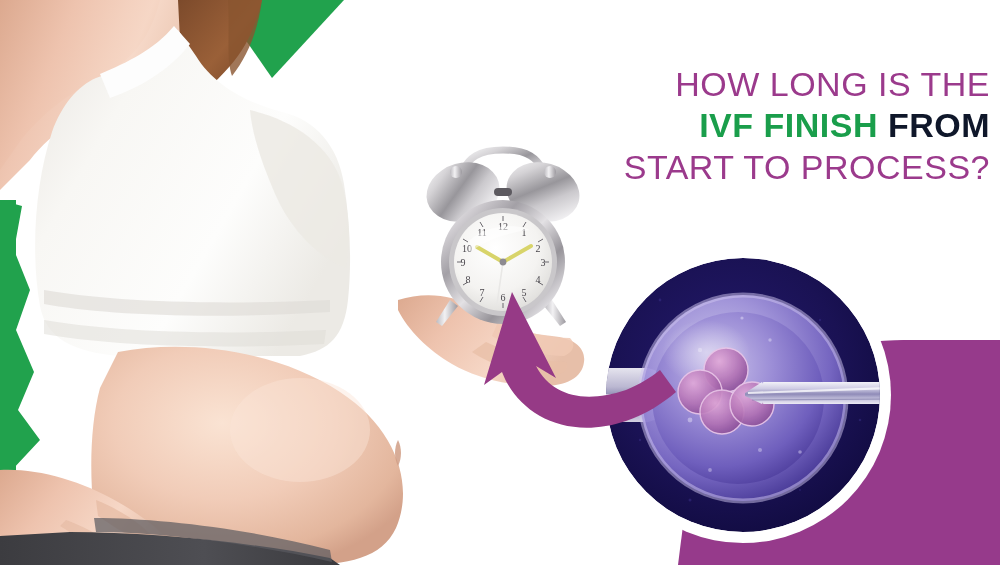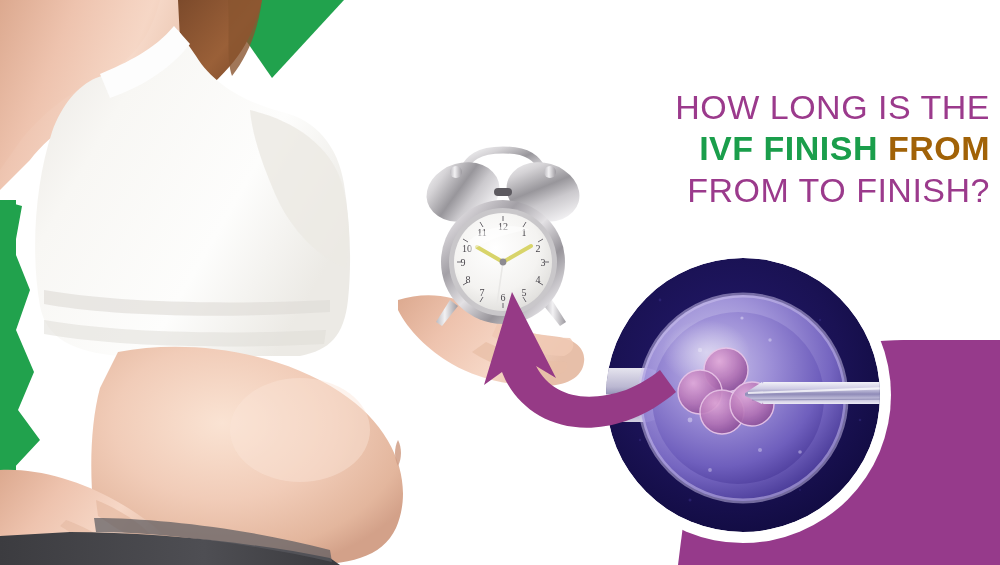--- a/index.html
+++ b/index.html
@@ -16,35 +16,35 @@
     height: 565px;
     background: #ffffff;
     overflow: hidden;
   }
   .layer { position: absolute; top: 0; left: 0; }
 
   
   #headline {
     position: absolute;
     left: 560px;
-    top: 87px;
+    top: 64px;
     width: 430px;
     text-align: right;
     line-height: 1.22;
     letter-spacing: 0.5px;
   }
   .hl-line {
     display: block;
     font-size: 34px;
     font-weight: 400;
     white-space: nowrap;
   }
   .hl-line.l2 { font-weight: 700; }
   .w-purple { color: #9B3A8C; }
-  .w-green  { color: #a16207; }
+  .w-green  { color: #0f172a; }
   .w-green-b { color: #1A9E4B; font-weight: 700; }
 
   
   .hl-line span { display: inline; }
 </style>
 </head>
 <body>
 
 <div id="banner">
 
@@ -332,16 +332,16 @@
              C640 384 650 378 660 370
              L676 392
              C662 404 646 414 626 421
              C566 441 518 414 502 372
              L484 385 Z" fill="#963A86"></path>
   </svg>
 
   <div id="headline">
     <span class="hl-line l1 w-purple">HOW LONG IS THE</span>
     <span class="hl-line l2"><span class="w-green-b">IVF FINISH</span><span class="w-green"> FROM</span></span>
-    <span class="hl-line l3 w-purple">FROM TO FINISH?</span>
+    <span class="hl-line l3 w-purple">START TO PROCESS?</span>
   </div>
 
 </div>
 
 </body></html>

